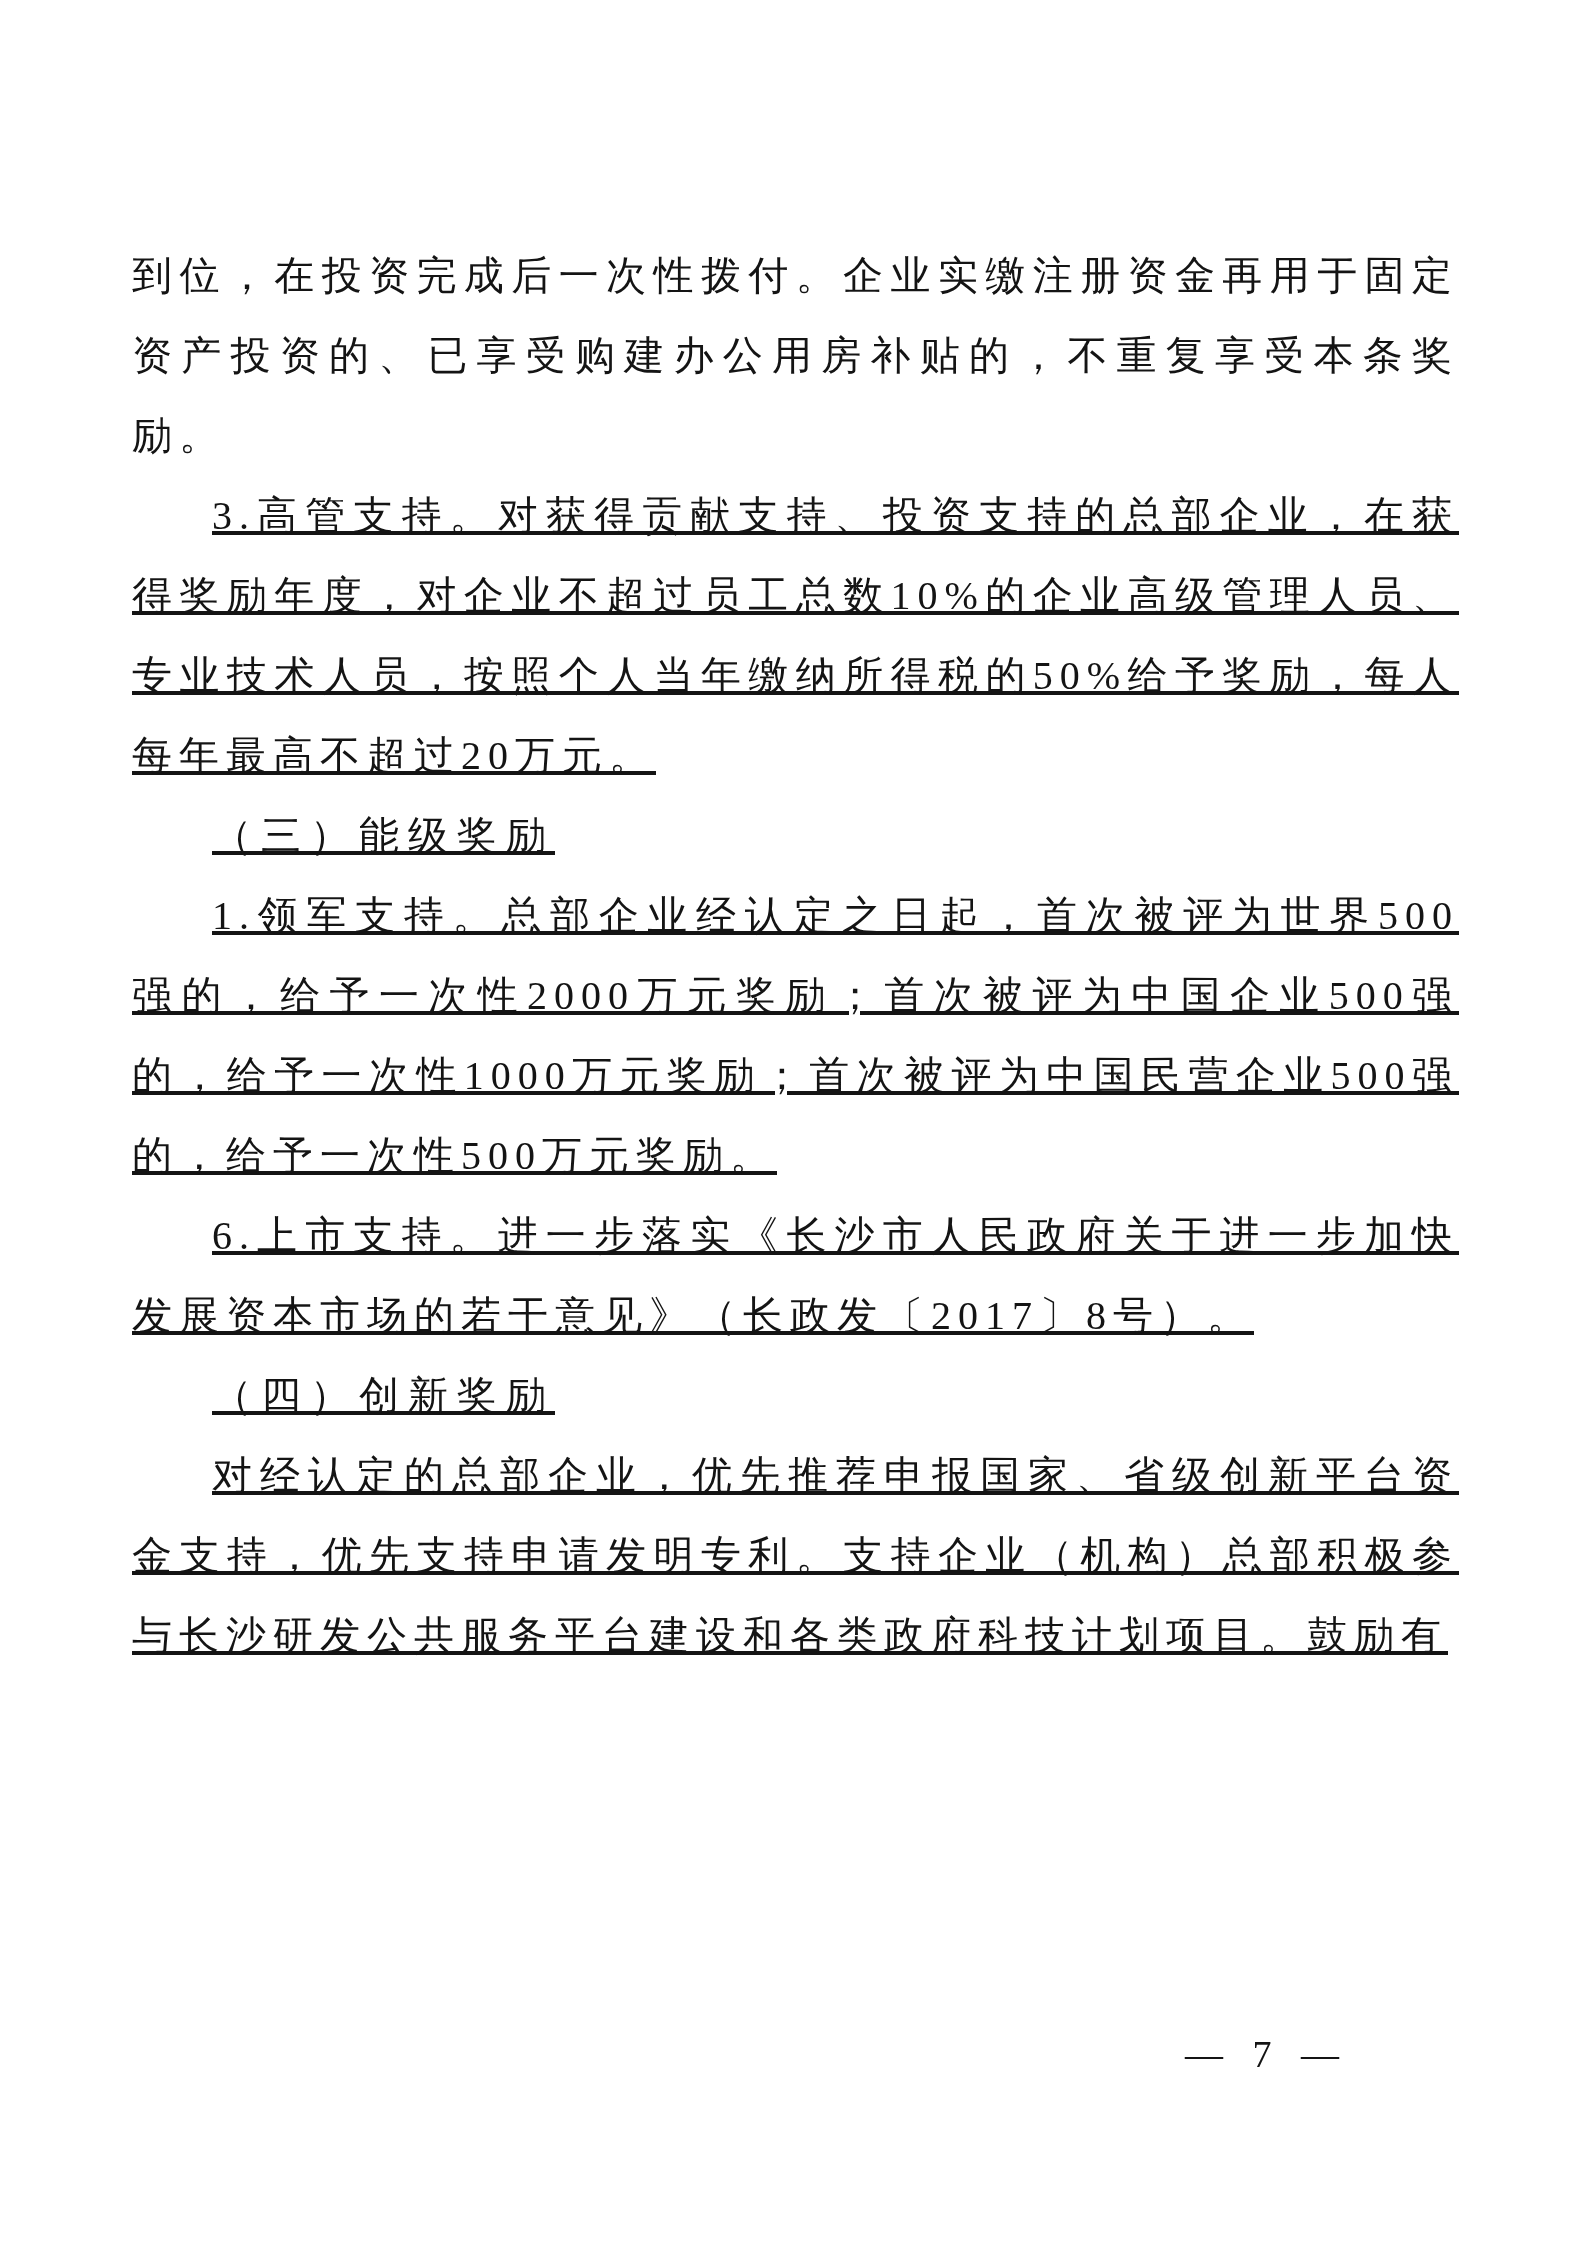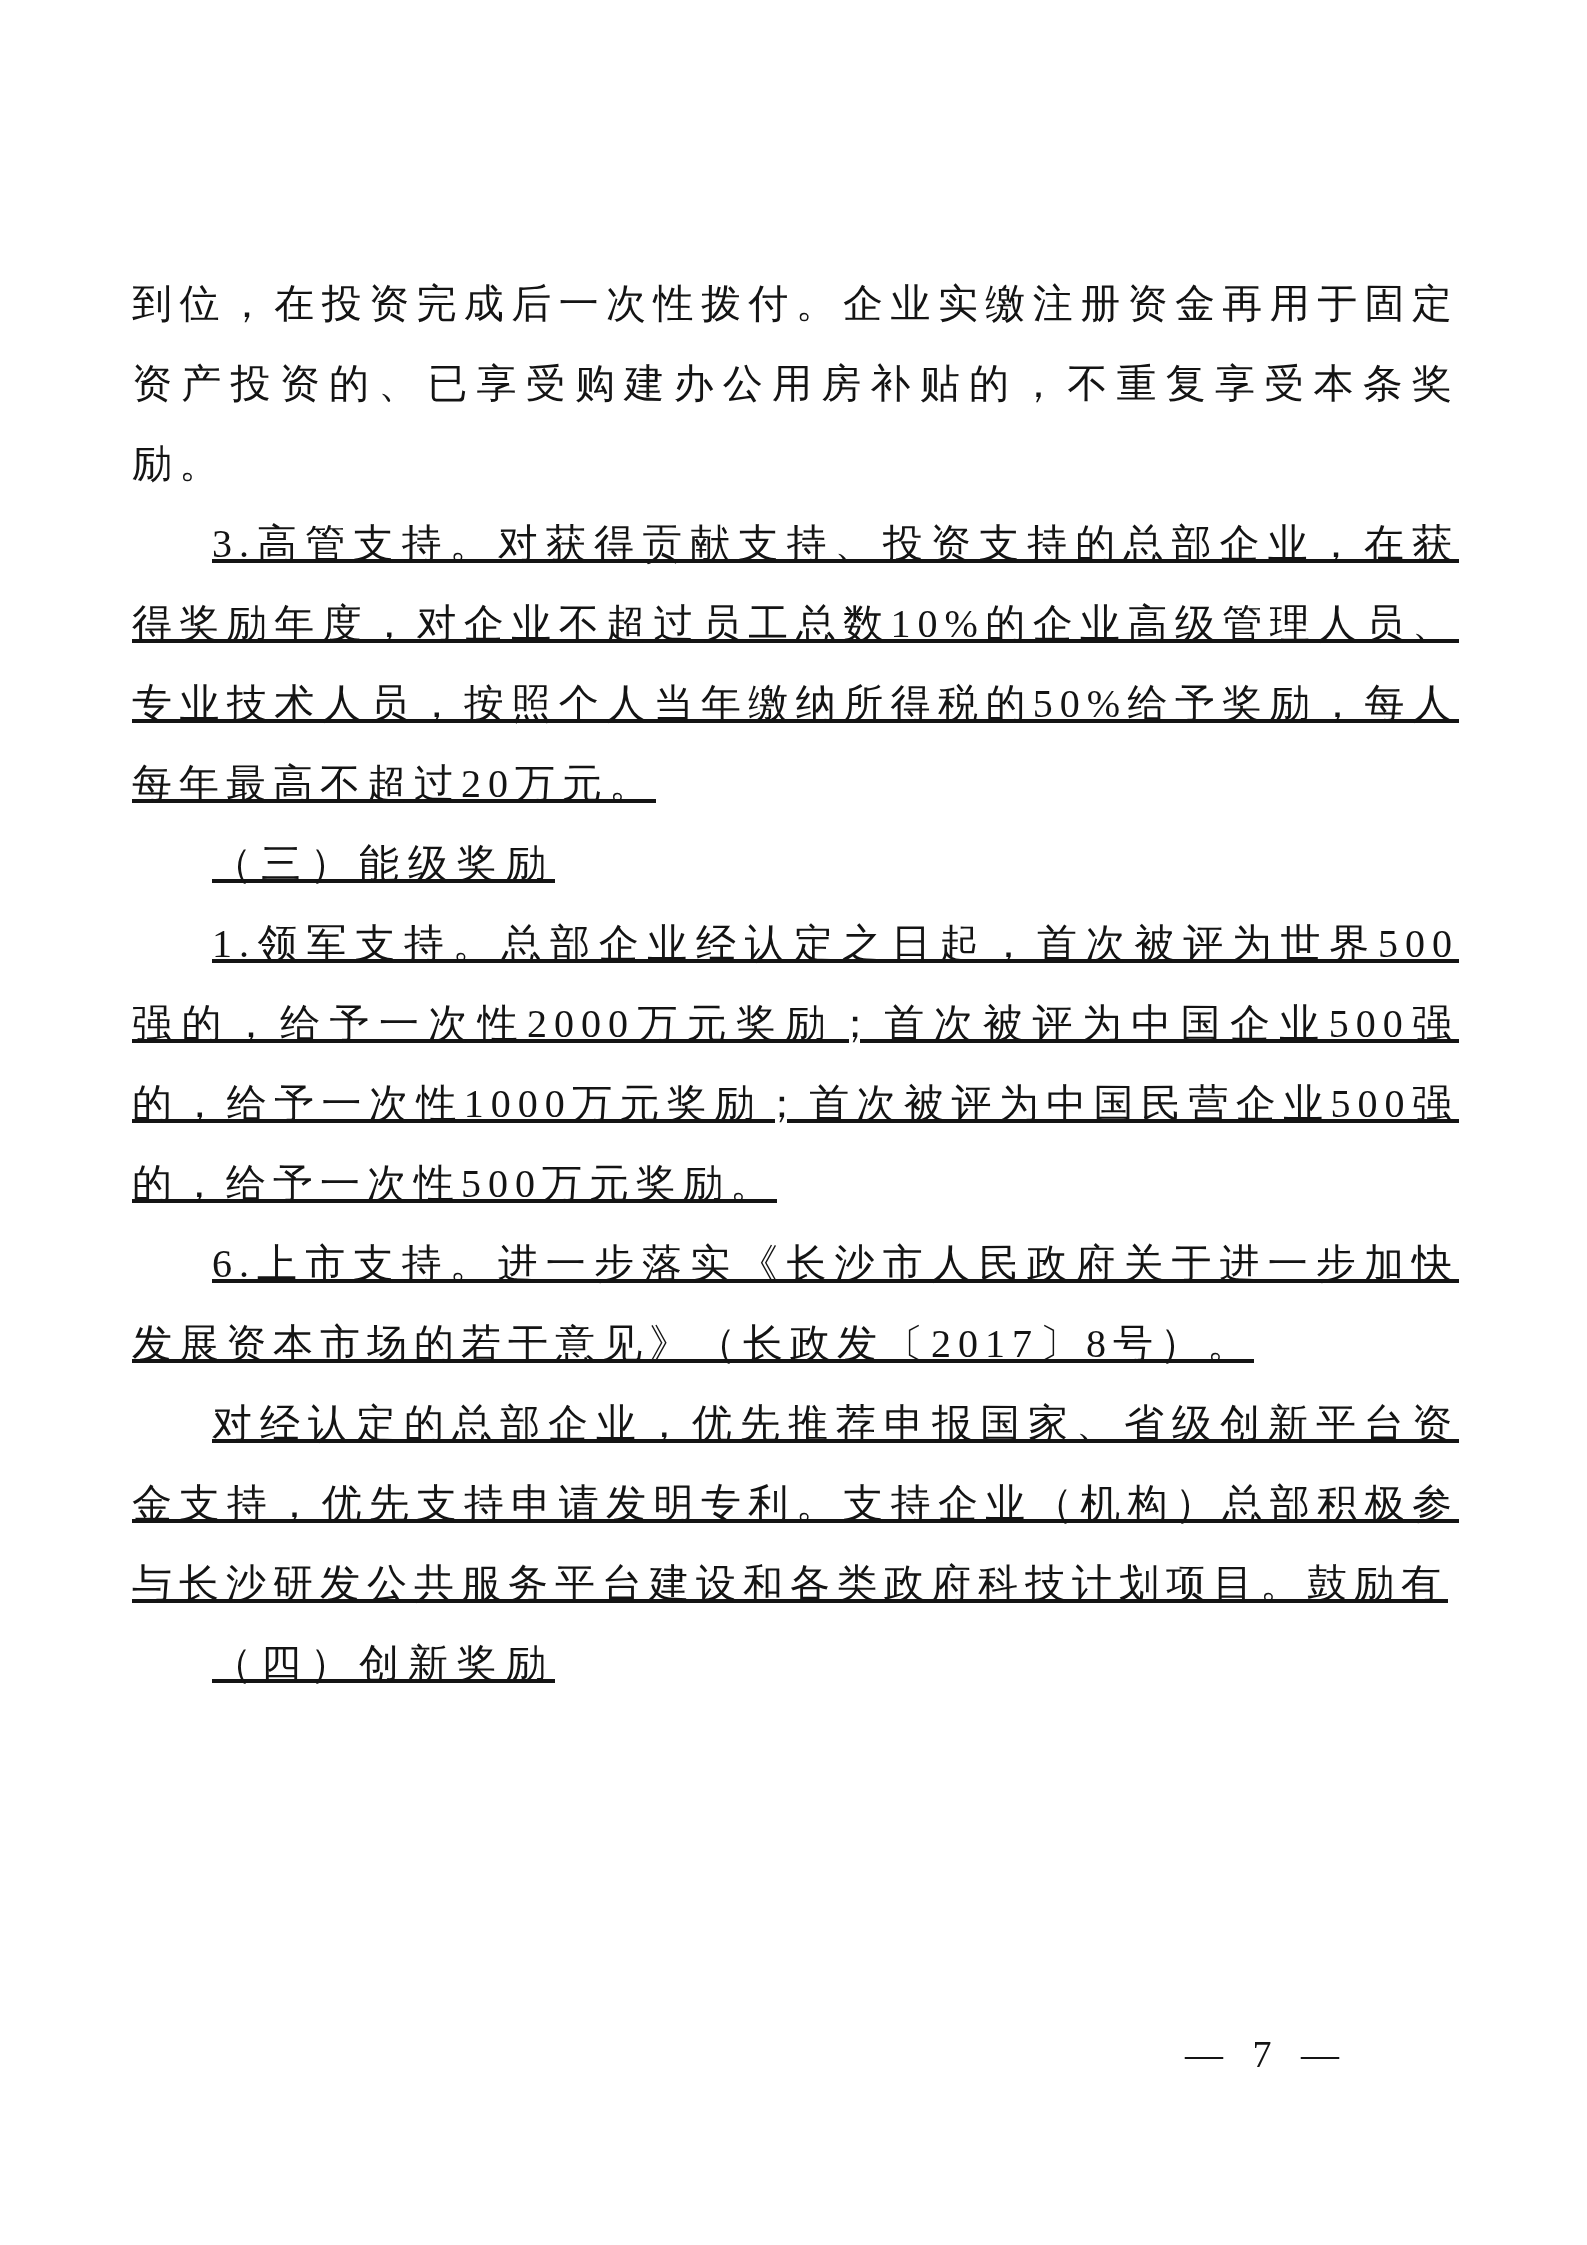--- a/index.html
+++ b/index.html
@@ -11,21 +11,21 @@
     height: 2245px;
     background: #ffffff;
     position: relative;
     overflow: hidden;
     font-family: "Liberation Serif", "DejaVu Serif", serif;
     color: #141414;
   }
   .doc-content {
     position: absolute;
     left: 132px;
-    top: 264px;
+    top: 236px;
     width: 1327px;
     font-size: 40px;
     line-height: 80px;
     letter-spacing: 7px;
     text-align: justify;
     text-justify: inter-ideograph;
   }
   .doc-content p {
     margin: 0;
     padding: 0;
@@ -50,17 +50,17 @@
 </head>
 <body>
 
 <div class="doc-page">
   <div class="doc-content" id="doc-content">
       <p class="body">到位，在投资完成后一次性拨付。企业实缴注册资金再用于固定资产投资的、已享受购建办公用房补贴的，不重复享受本条奖励。</p>
       <p class="indent body">3.高管支持。对获得贡献支持、投资支持的总部企业，在获得奖励年度，对企业不超过员工总数10%的企业高级管理人员、专业技术人员，按照个人当年缴纳所得税的50%给予奖励，每人每年最高不超过20万元。</p>
       <p class="indent heading">（三）能级奖励</p>
       <p class="indent body">1.领军支持。总部企业经认定之日起，首次被评为世界500强的，给予一次性2000万元奖励；首次被评为中国企业500强的，给予一次性1000万元奖励；首次被评为中国民营企业500强的，给予一次性500万元奖励。</p>
       <p class="indent body">6.上市支持。进一步落实《长沙市人民政府关于进一步加快发展资本市场的若干意见》（长政发〔2017〕8号）。</p>
+      <p class="indent heading">（四）创新奖励</p>
       <p class="indent body">对经认定的总部企业，优先推荐申报国家、省级创新平台资金支持，优先支持申请发明专利。支持企业（机构）总部积极参与长沙研发公共服务平台建设和各类政府科技计划项目。鼓励有</p>
-      <p class="indent heading">（四）创新奖励</p>
     </div>
   <div class="page-footer">— 7 —</div>
 </div>
 
 </body></html>

